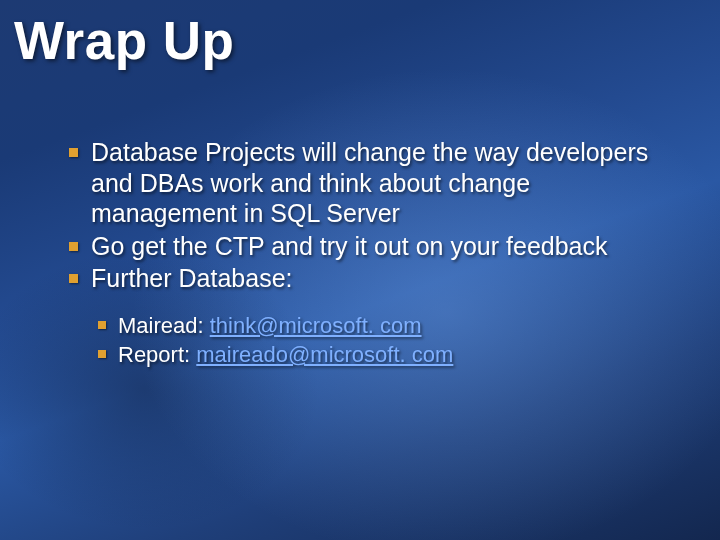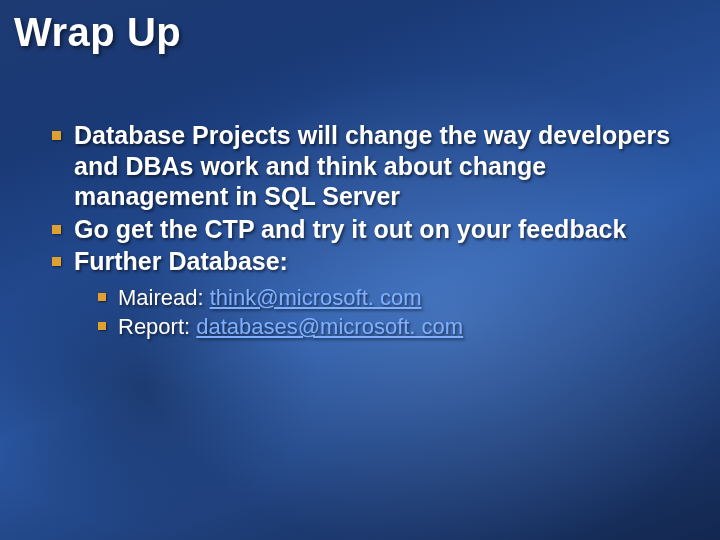--- a/index.html
+++ b/index.html
@@ -21,38 +21,37 @@
   position: relative;
   color: #fff;
 }
 
 .title {
   position: absolute;
   top: 10px;
   left: 14px;
   font-family: "Arial Black", Arial, sans-serif;
   font-weight: 900;
-  font-size: 40px;
+  font-size: 53px;
   color: #fff;
   text-shadow: 2px 2px 4px rgba(0,0,0,0.55);
   letter-spacing: 0.5px;
 }
 
 .content {
   position: absolute;
   top: 120px;
   left: 46px;
   right: 20px;
 }
 
 ul.main {
   list-style: none;
-  margin: 0;
+  margin: 17px;
   padding: 0;
-  font-weight: bold;
 }
 
 ul.main > li {
   position: relative;
   padding-left: 28px;
   font-size: 25px;
   line-height: 1.22;
   color: #fff;
   text-shadow: 1.5px 1.5px 3px rgba(0,0,0,0.55);
   margin-bottom: 2px;
@@ -113,18 +112,18 @@
     <ul class="main">
       <li>Database Projects will change the way developers and DBAs work and think about change management in SQL Server</li>
       <li>Go get the CTP and try it out on your feedback</li>
       <li>Further Database:</li>
     </ul>
     <ul class="sub">
       <li>
         <span>Mairead: </span><span class="email-link">think@microsoft. com</span>
       </li>
       <li>
-        <span>Report: </span><span class="email-link">databases@microsoft. com</span>
+        <span>Report: </span><span class="email-link">maireado@microsoft. com</span>
       </li>
     </ul>
   </div>
 
 </div>
 
 </body></html>

